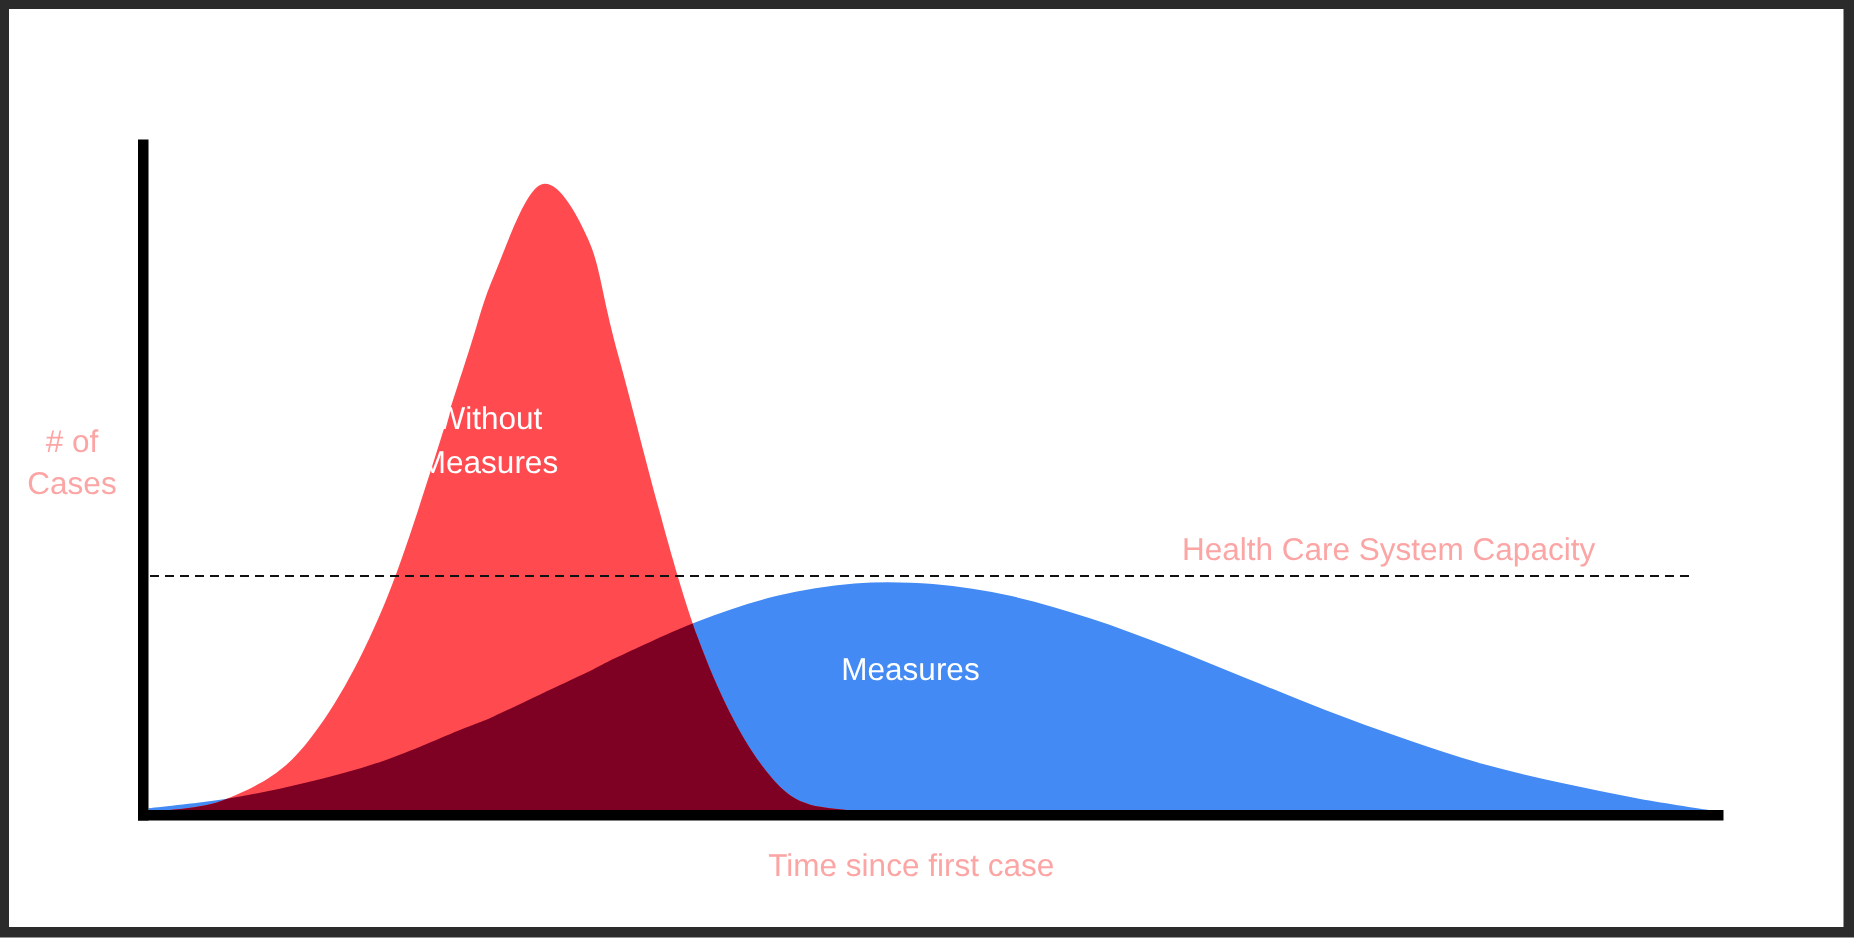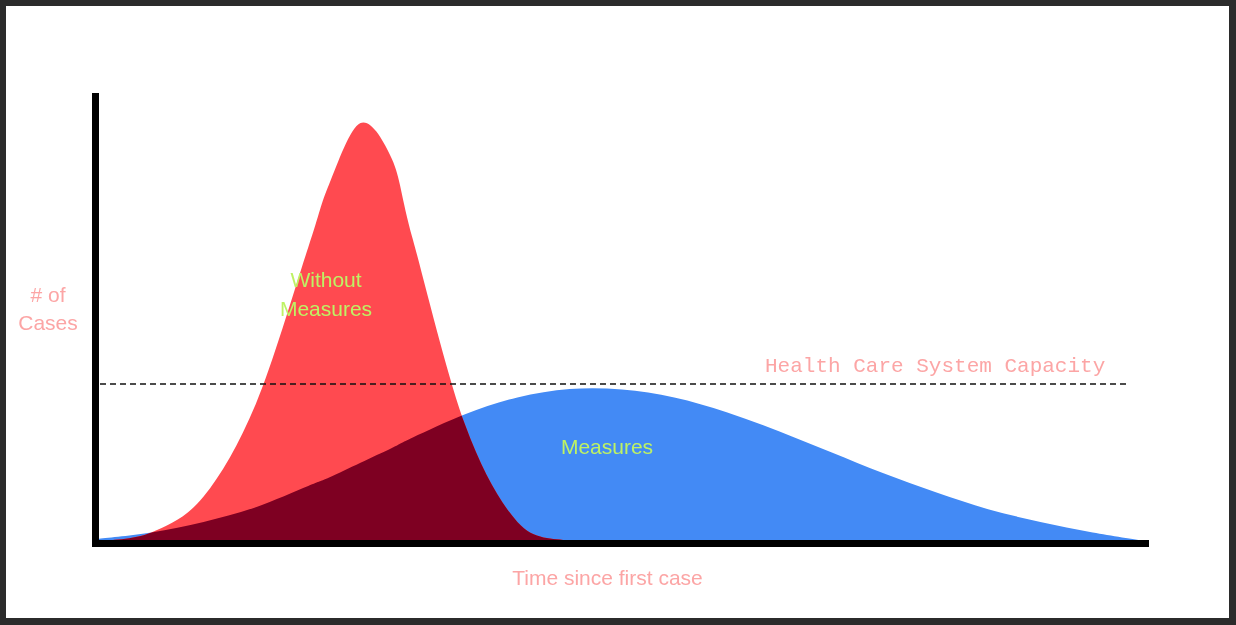--- a/index.html
+++ b/index.html
@@ -12,22 +12,22 @@
     position: absolute; left: 6px; top: 6px; width: 1223px; height: 612px;
     background: #ffffff;
   }
   svg.plot { position: absolute; left: 0; top: 0; }
   .label {
     position: absolute; color: #fca5a5; font-size: 21px; line-height: 28px;
     white-space: nowrap;
   }
   .ylabel { left: 10px; top: 281px; width: 76px; text-align: center; }
   .xlabel { left: 500px; top: 564px; width: 215px; text-align: center; }
-  .caplabel { left: 765px; top: 353px; font-family: Liberation Mono, monospace; }
-  .inlabel { color: #bef264; text-align: center; position: absolute; font-size: 21px; line-height: 28.5px; }
+  .caplabel { left: 788px; top: 353px; }
+  .inlabel { color: #ffffff; text-align: center; position: absolute; font-size: 21px; line-height: 28.5px; }
   .red-label { left: 255px; top: 266px; width: 142px; }
   .blue-label { left: 508px; top: 433px; width: 198px; }
 </style>
 </head>
 <body>
 
 <div class="canvas"></div>
 
 <svg class="plot" width="1236" height="625">
   <defs>

